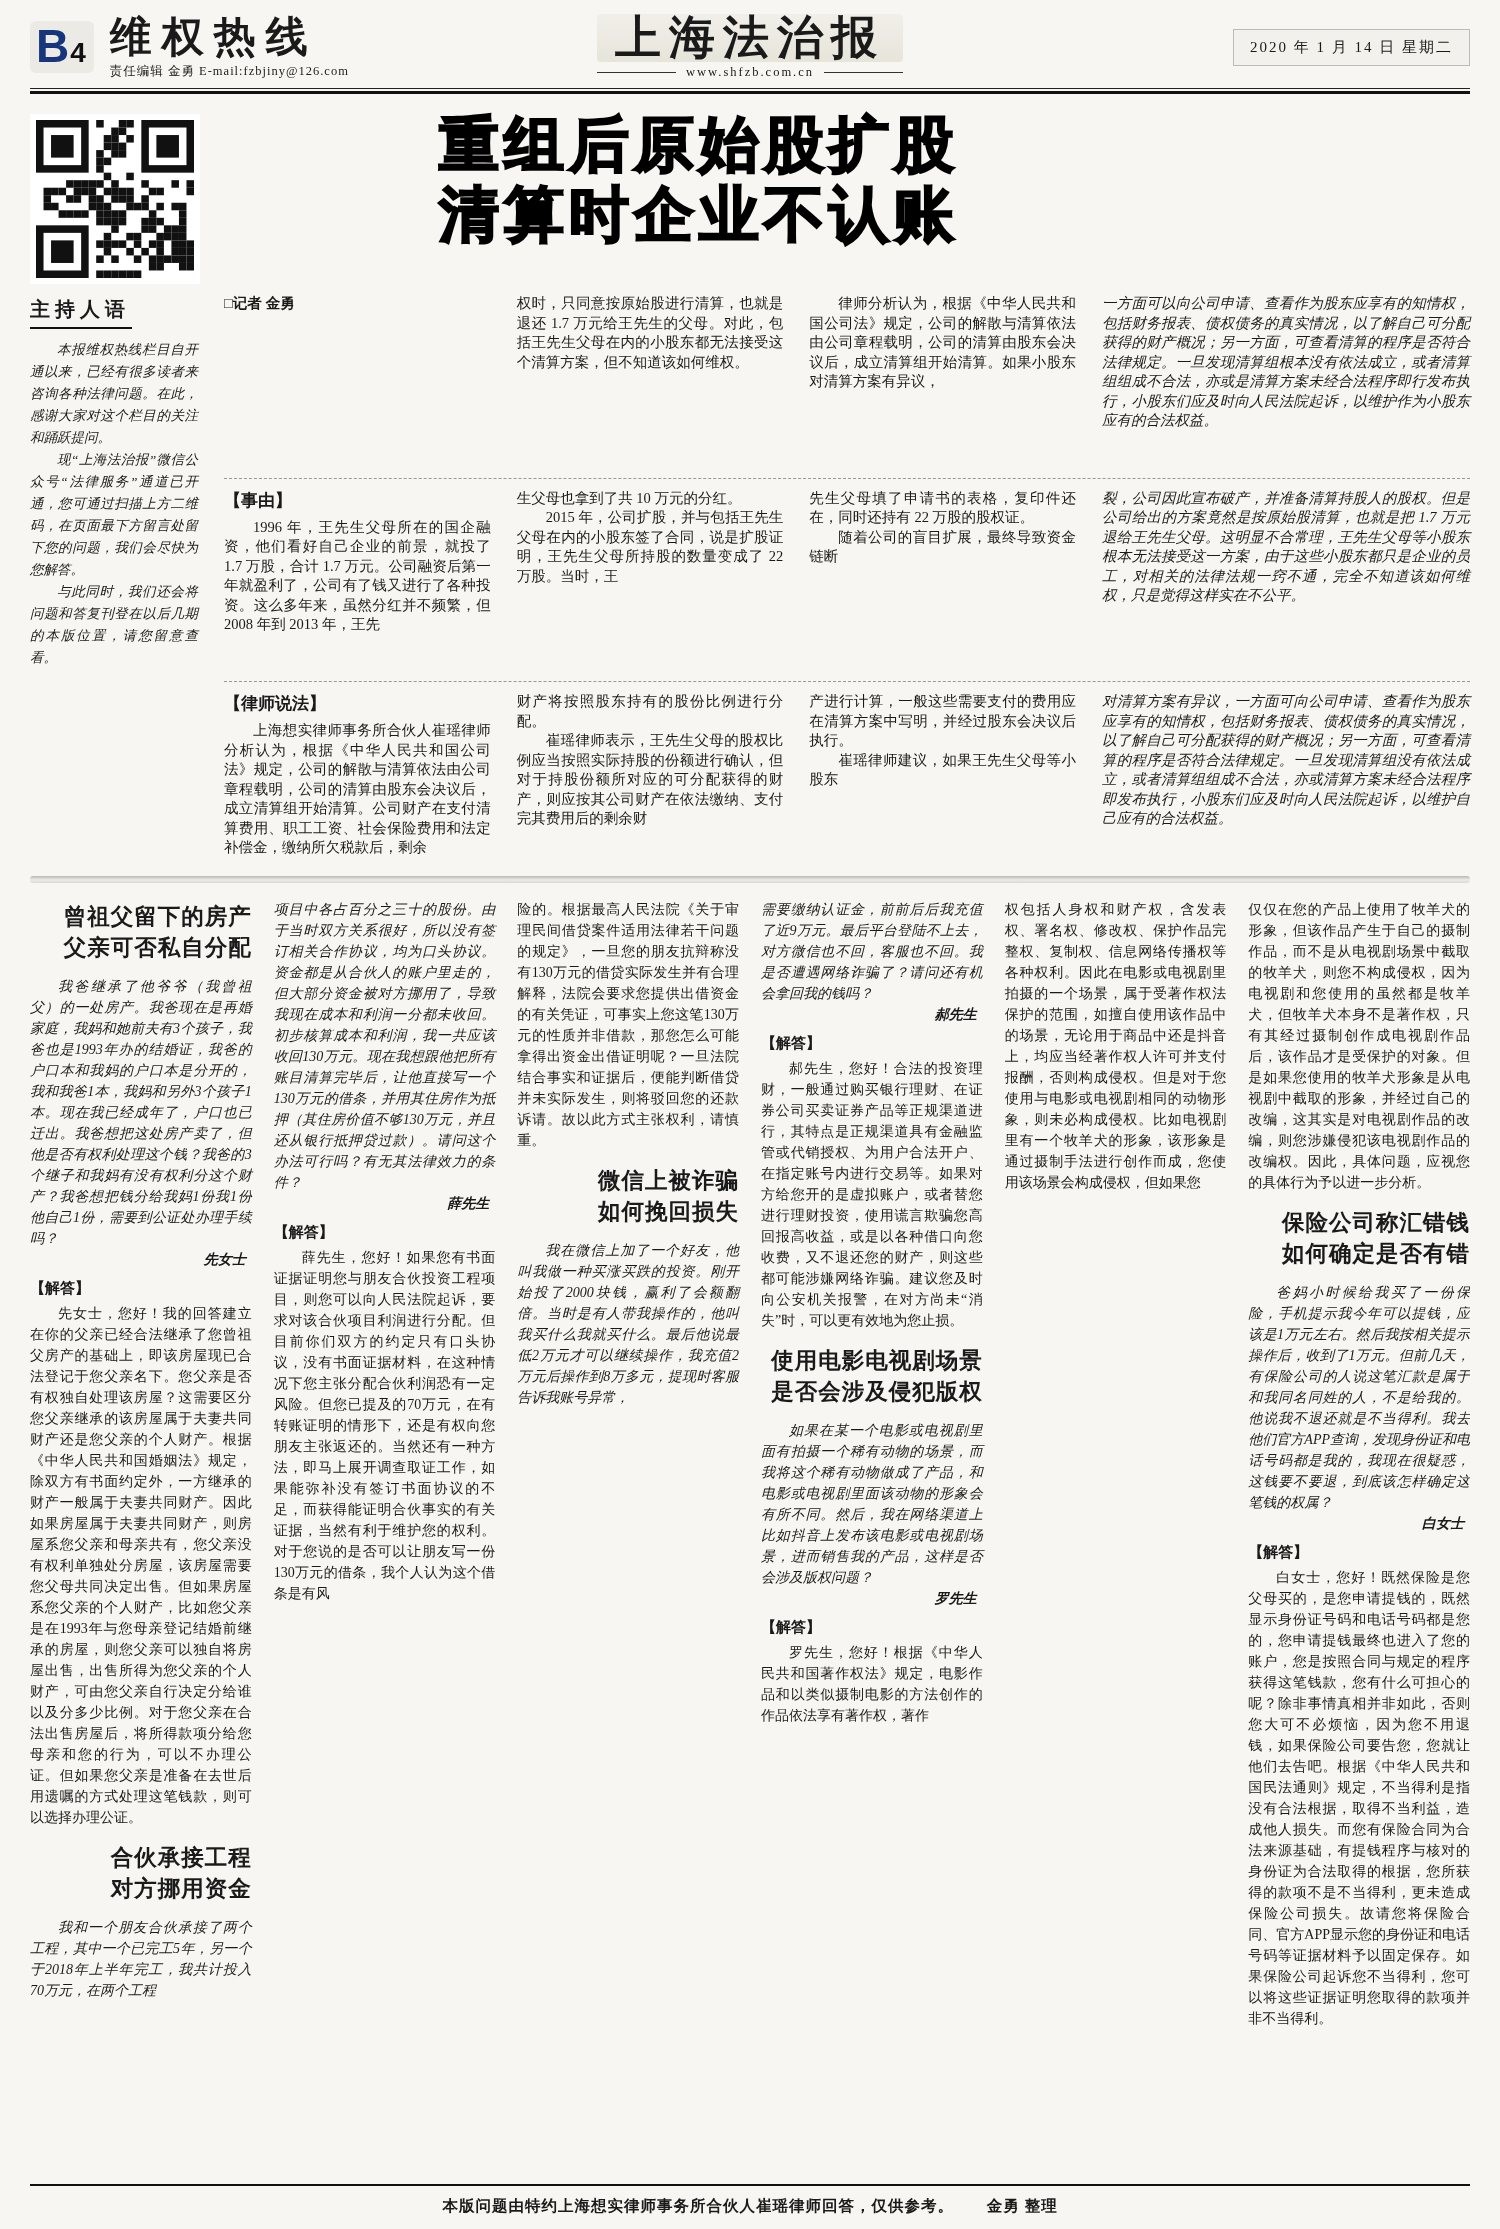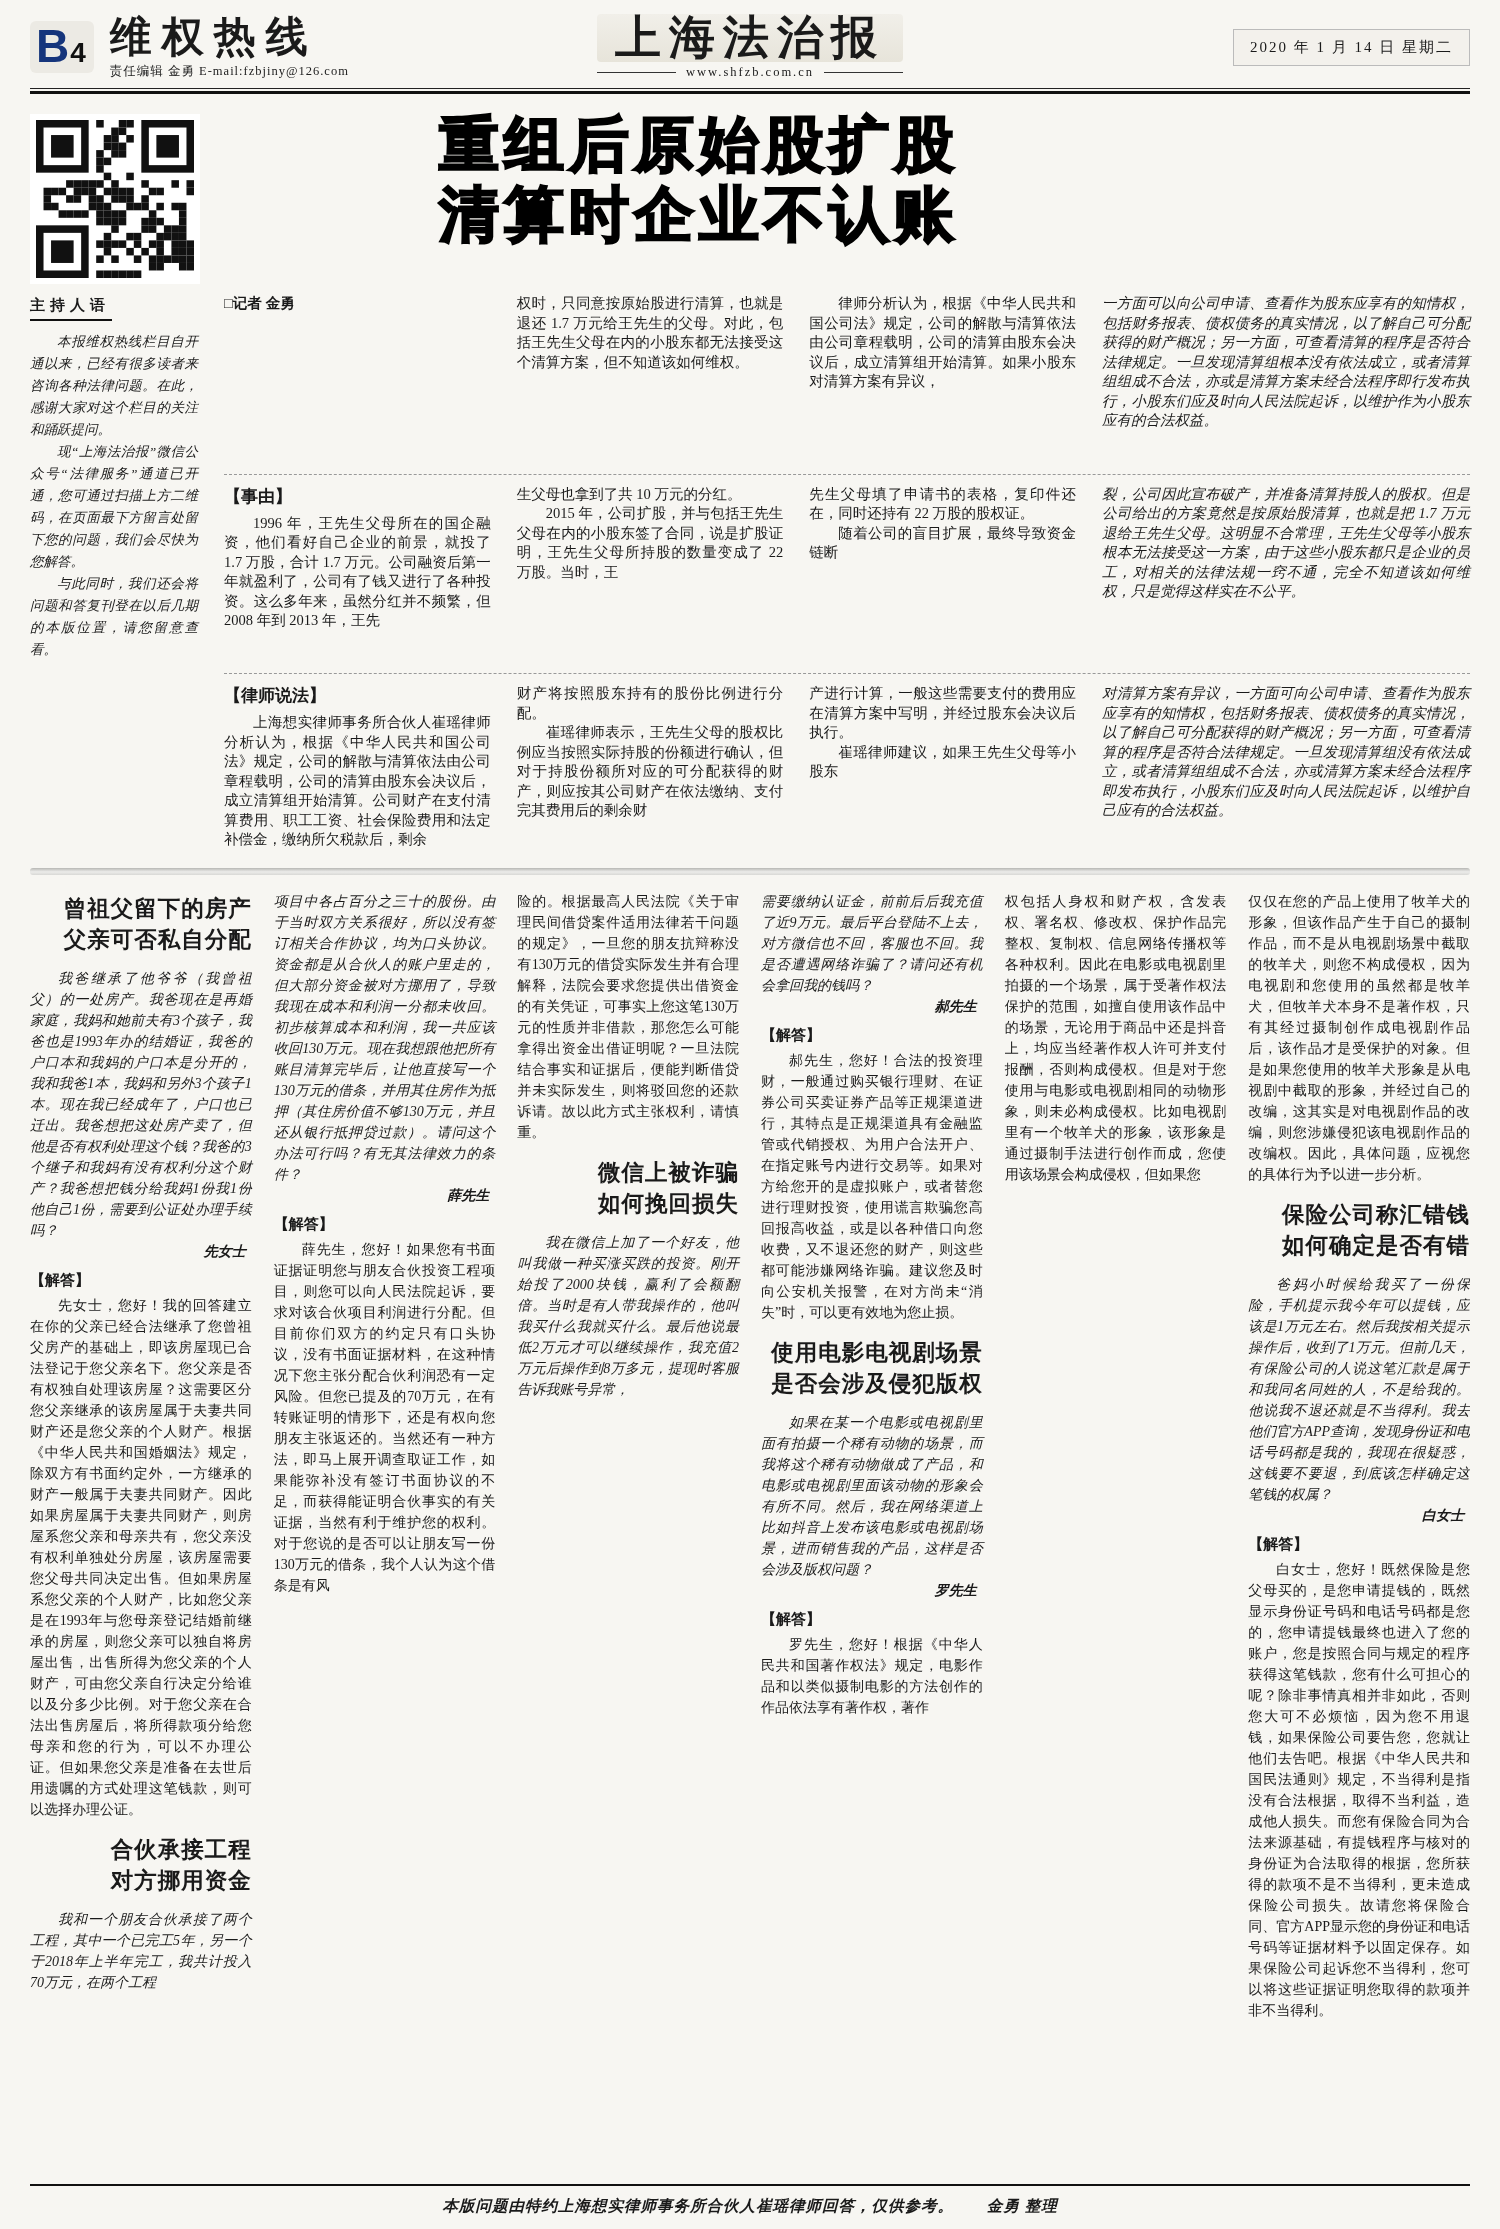--- a/index.html
+++ b/index.html
@@ -32,21 +32,21 @@
   .top-area{display:flex;align-items:flex-start;margin:16px 0 6px 0;}
   .qr-box{width:170px;height:170px;background:#fff;padding:6px;box-sizing:border-box;flex:none;margin:4px 28px 0 0;}
   .qr-box svg{display:block;width:100%;height:100%;}
   .headline{flex:1;text-align:center;padding-right:300px;
     font-family:"Liberation Sans",sans-serif;font-weight:900;
     font-size:60px;line-height:1.16;letter-spacing:5px;color:#000;
     -webkit-text-stroke:2.2px #000;}
   
   .upper-grid{display:grid;grid-template-columns:168px 1fr 1fr 1fr 1.38fr;column-gap:26px;margin-top:4px;}
   .host{grid-column:1;grid-row:1/3;padding-top:2px;}
-  .host-title{font-family:"Liberation Sans",sans-serif;font-weight:900;font-size:15px;letter-spacing:5px;
+  .host-title{font-family:"Liberation Sans",sans-serif;font-weight:900;font-size:20px;letter-spacing:5px;
     border-bottom:2px solid #111;display:inline-block;padding:0 2px 4px 0;margin-bottom:10px;}
   .host .para{font-size:13.5px;line-height:22px;font-style:italic;}
   .mcol{min-width:0;}
   .byline{font-family:"Liberation Sans",sans-serif;font-weight:bold;font-size:14.5px;margin-bottom:8px;}
   .para{margin:0;text-indent:2em;text-align:justify;font-size:14.5px;line-height:19.5px;}
   .para.ni{text-indent:0;}
   .italic-col .para{font-style:italic;}
   .mid-section{grid-column:2/6;border-top:1px dashed #999;margin-top:12px;padding-top:10px;}
   .mid-grid{display:grid;grid-template-columns:1fr 1fr 1fr 1.38fr;column-gap:26px;}
   .sec-head{font-family:"Liberation Sans",sans-serif;font-weight:900;font-size:17px;margin:0 0 6px 0;}
@@ -57,21 +57,21 @@
   .bcol{min-width:0;}
   .art-h{text-align:right;font-family:"Liberation Sans",sans-serif;font-weight:900;
     font-size:22.5px;line-height:1.4;margin:14px 0 12px 0;letter-spacing:1px;}
   .bcol .art-h:first-child{margin-top:2px;}
   .bcol p{font-size:14px;line-height:21px;}
   .q{font-style:italic;}
   .sig{text-align:right;font-size:14px;font-weight:bold;font-style:italic;padding:2px 6px 2px 0;}
   .ans-label{font-family:"Liberation Sans",sans-serif;font-weight:900;font-size:15px;margin:8px 0 5px 0;}
   
   .footer{flex:none;border-top:2px solid #111;margin-top:10px;padding:10px 0 12px 0;
-    text-align:center;font-size:15.5px;font-weight:bold;letter-spacing:1px;font-style:italic;}
+    text-align:center;font-size:15.5px;font-weight:bold;letter-spacing:1px;}
   .footer .credit{margin-left:28px;}
 </style>
 </head>
 <body>
 
 <div class="page">
 
   <div class="masthead-bar">
     <div class="hdr-left">
       <div class="badge">

